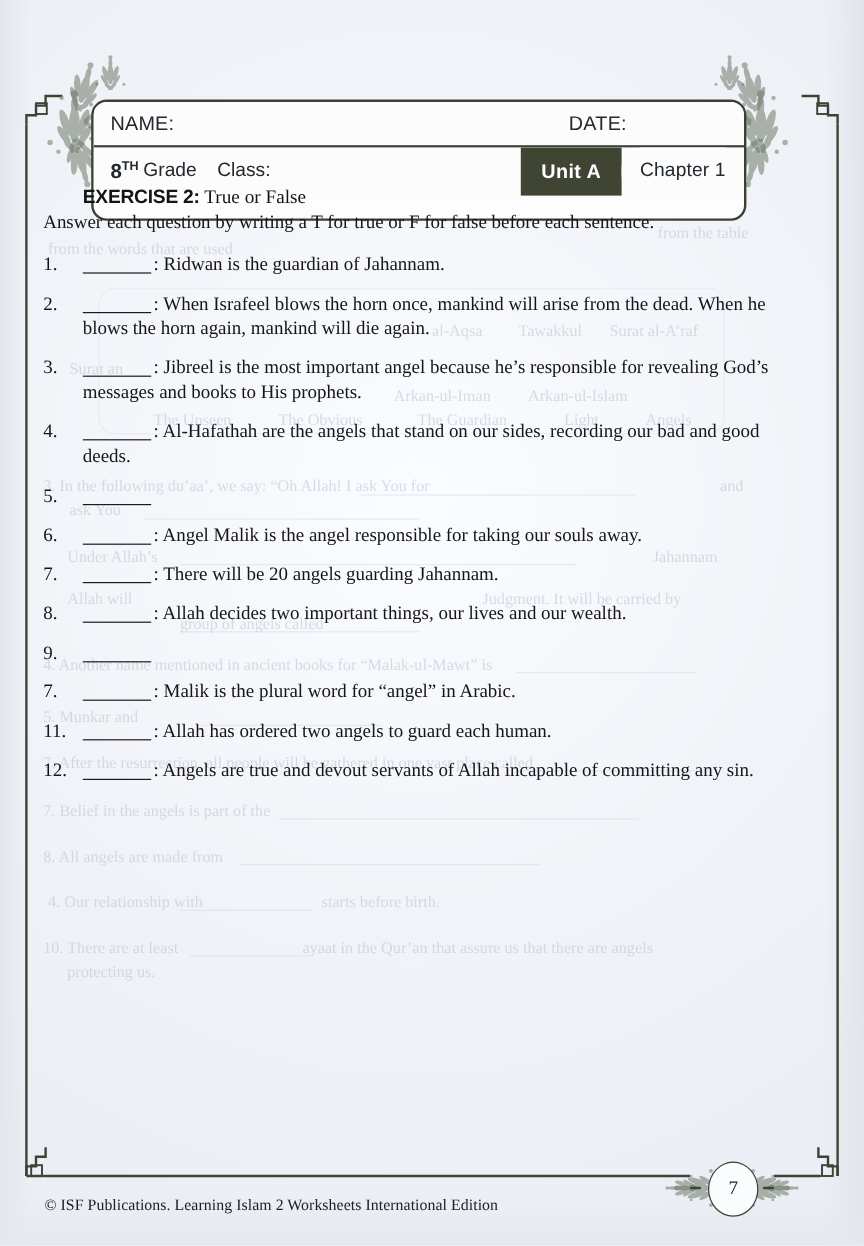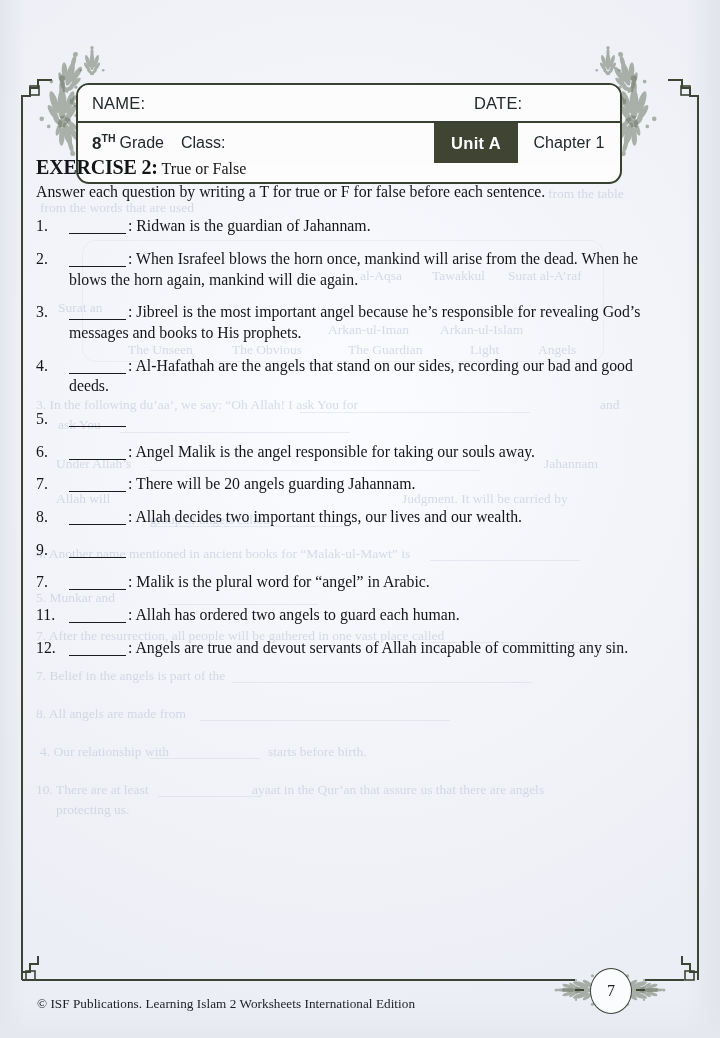--- a/index.html
+++ b/index.html
@@ -164,24 +164,25 @@
     top: 155px;
     width: 610px;
     color: #141518;
   }
   .ex-head {
     font-size: 15.5px;
     margin-bottom: 1px;
     line-height: 1.28;
   }
   .ex-label {
-    font-family: Liberation Serif, serif;
+    font-family: Liberation Sans, sans-serif;
     font-weight: bold;
-    font-size: 20px;
+    font-size: 16px;
     letter-spacing: -.2px;
+    margin-left: 33px;
   }
   .ex-title {
     font-family: "Liberation Serif", serif;
     font-size: 16px;
   }
   .ex-instr {
     font-size: 15.8px;
     line-height: 1.3;
     margin-bottom: 14px;
   }

